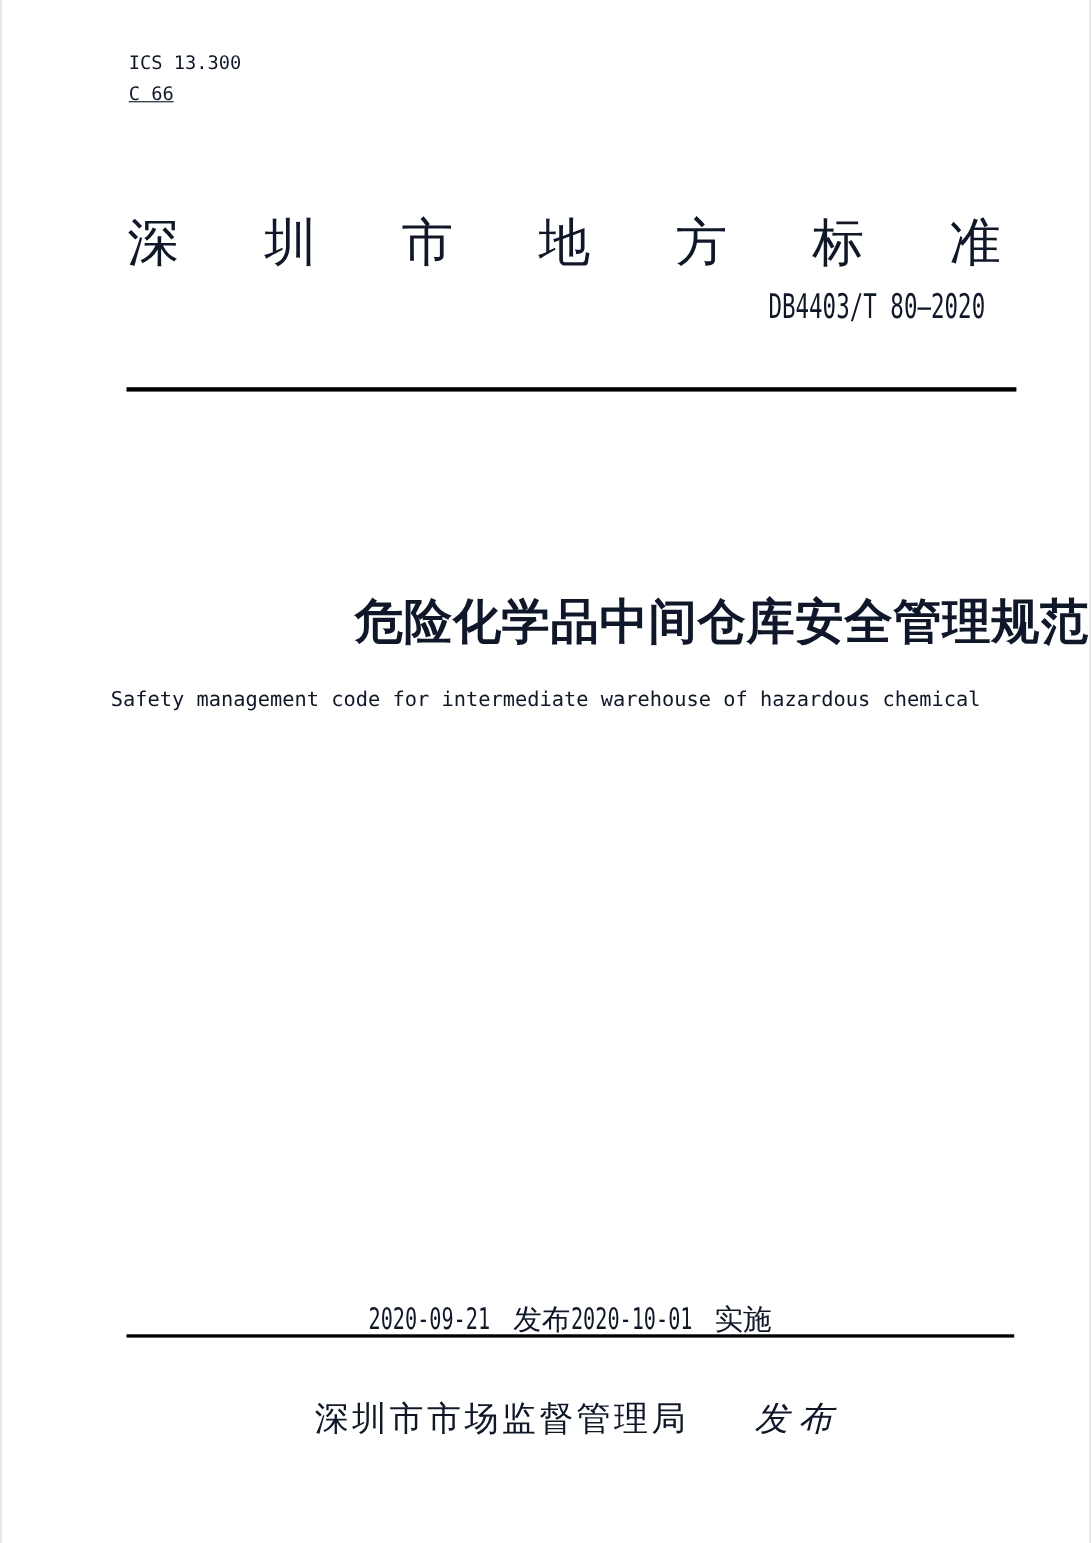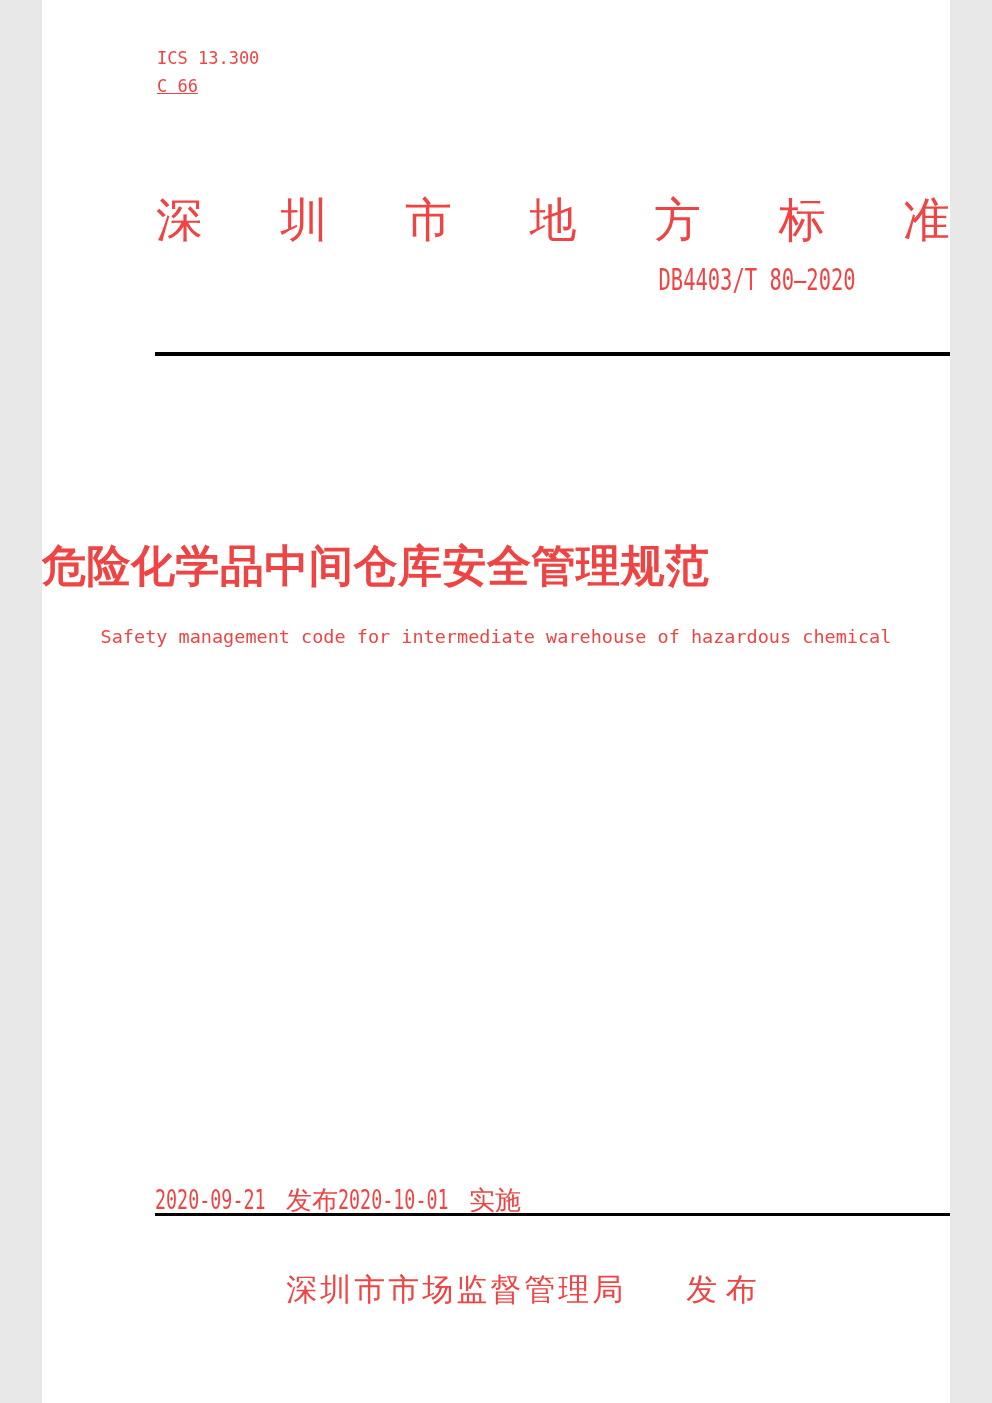--- a/index.html
+++ b/index.html
@@ -1,22 +1,22 @@
 <!DOCTYPE html>
 <html><head>
 <meta charset="utf-8">
 <style>
   html, body { margin: 0; padding: 0; background: #e8e8e8; }
   .page {
     position: relative;
-    width: 908px;
+    width: 988px;
     height: 1403px;
     margin: 0 auto;
     background: #ffffff;
-    color: #ef4444;
+    color: #0f172a;
     font-family: "Liberation Sans", sans-serif;
     overflow: hidden;
   }
   .mono { font-family: "DejaVu Sans Mono", monospace; }
   .serif { font-family: "Liberation Serif", serif; }
 
   .ics {
     position: absolute; left: 115px; top: 50px;
     font-size: 17px; line-height: 1.0;
   }
@@ -38,32 +38,32 @@
     position: absolute; right: 94px; top: 264px;
     font-size: 31px; line-height: 1.0; white-space: nowrap;
     transform: scaleX(0.66); transform-origin: 100% 50%;
   }
   .rule-top {
     position: absolute; left: 113px; top: 352px;
     width: 809px; height: 4px; background: #000000;
   }
   .title-zh {
     position: absolute; left: 0; right: 0; top: 541px;
-    text-align: left;
+    text-align: right;
     font-size: 44px; font-weight: 700; letter-spacing: 0.5px;
     line-height: 1.15; white-space: nowrap;
   }
   .title-en {
     position: absolute; left: 0; right: 0; top: 626px;
     text-align: center;
     font-size: 18.5px; line-height: 1.2; white-space: nowrap;
   }
   .dates-row {
     position: absolute; left: 113px; top: 1186px; width: 807px;
-    display: flex; justify-content: flex-start; align-items: baseline;
+    display: flex; justify-content: center; align-items: baseline;
   }
   .date-block { white-space: nowrap; }
   .date-digits {
     display: inline-block;
     font-size: 27px; line-height: 1.0;
     transform: scaleX(0.68); transform-origin: 0 50%;
     margin-right: -44px;
   }
   .date-label {
     font-size: 26px; line-height: 1.0; margin-left: 8px;
@@ -75,21 +75,21 @@
   .publisher-row {
     position: absolute; left: 0; right: 0; top: 1272px;
     padding-left: 14px;
     display: flex; justify-content: center; align-items: baseline;
     gap: 60px;
     font-size: 31px; font-weight: 500; line-height: 1.15;
     white-space: nowrap;
     margin-left: 37px;
   }
   .publisher-name { letter-spacing: 3px; }
-  .publish-label { letter-spacing: 0; }
+  .publish-label { letter-spacing: 0; font-style: italic; }
 </style>
 </head>
 <body>
 
 <div class="page">
 
   <div class="ics mono">ICS 13.300</div>
 
   <div class="class-code mono">C 66</div>
 

